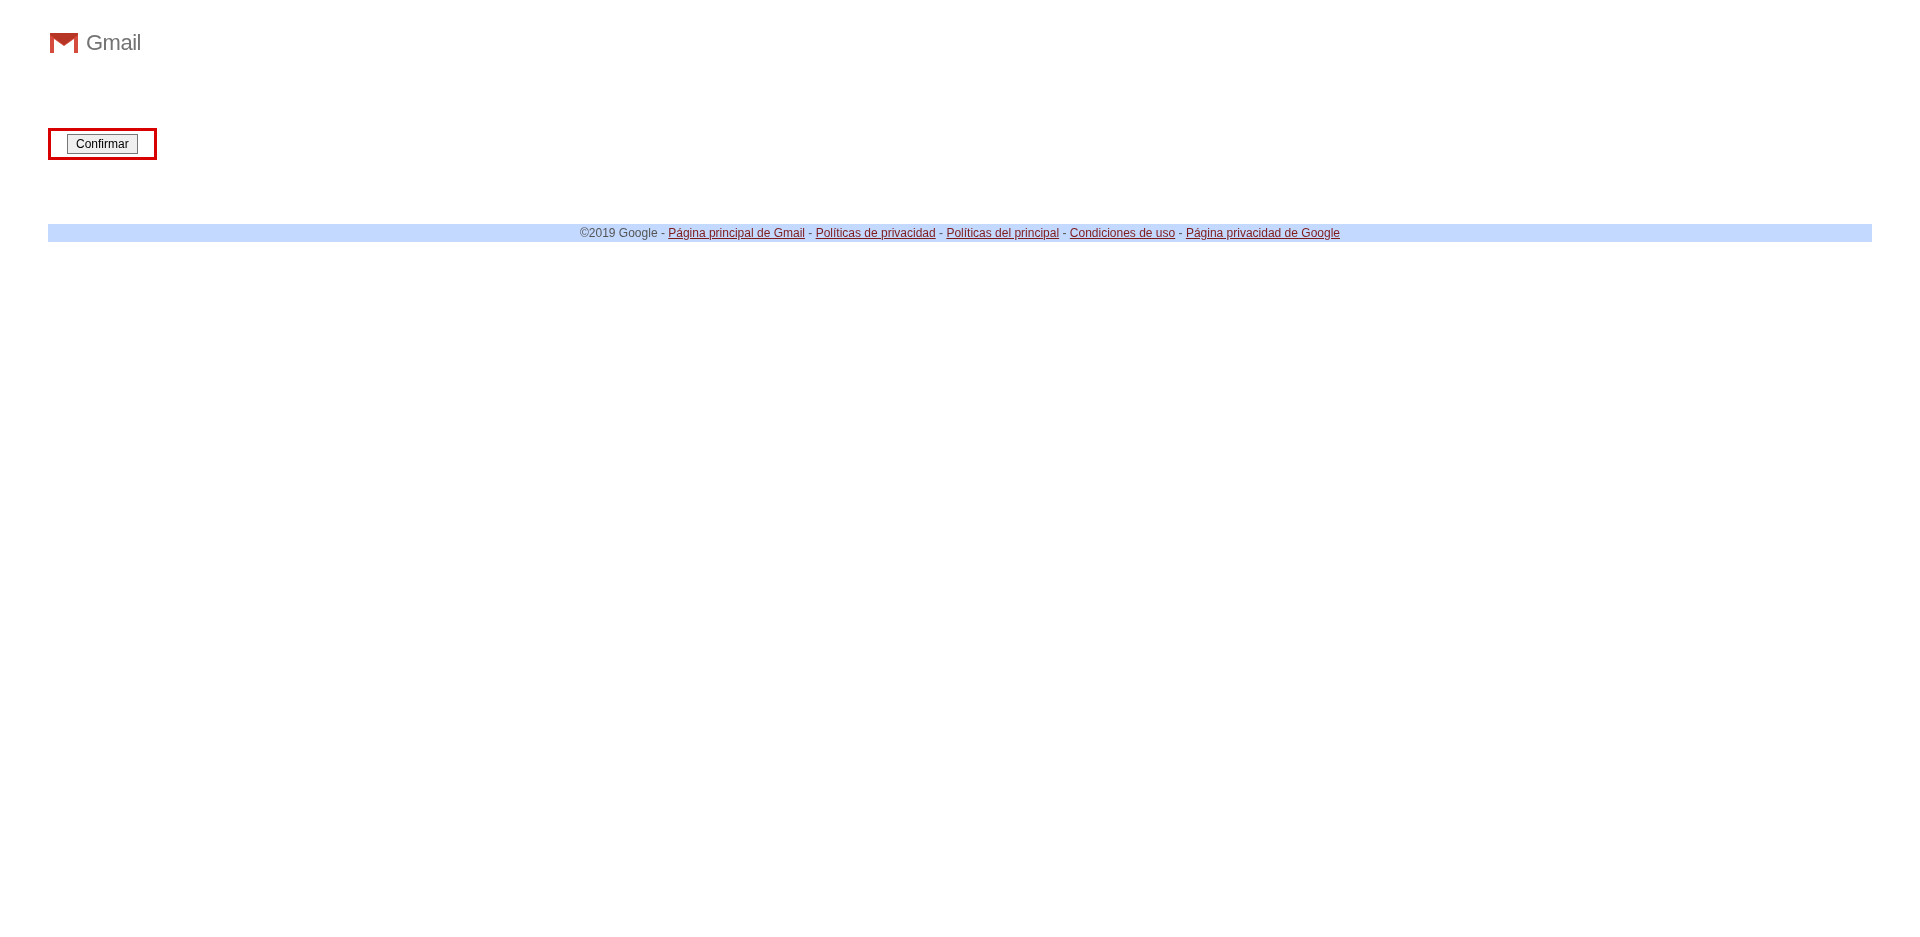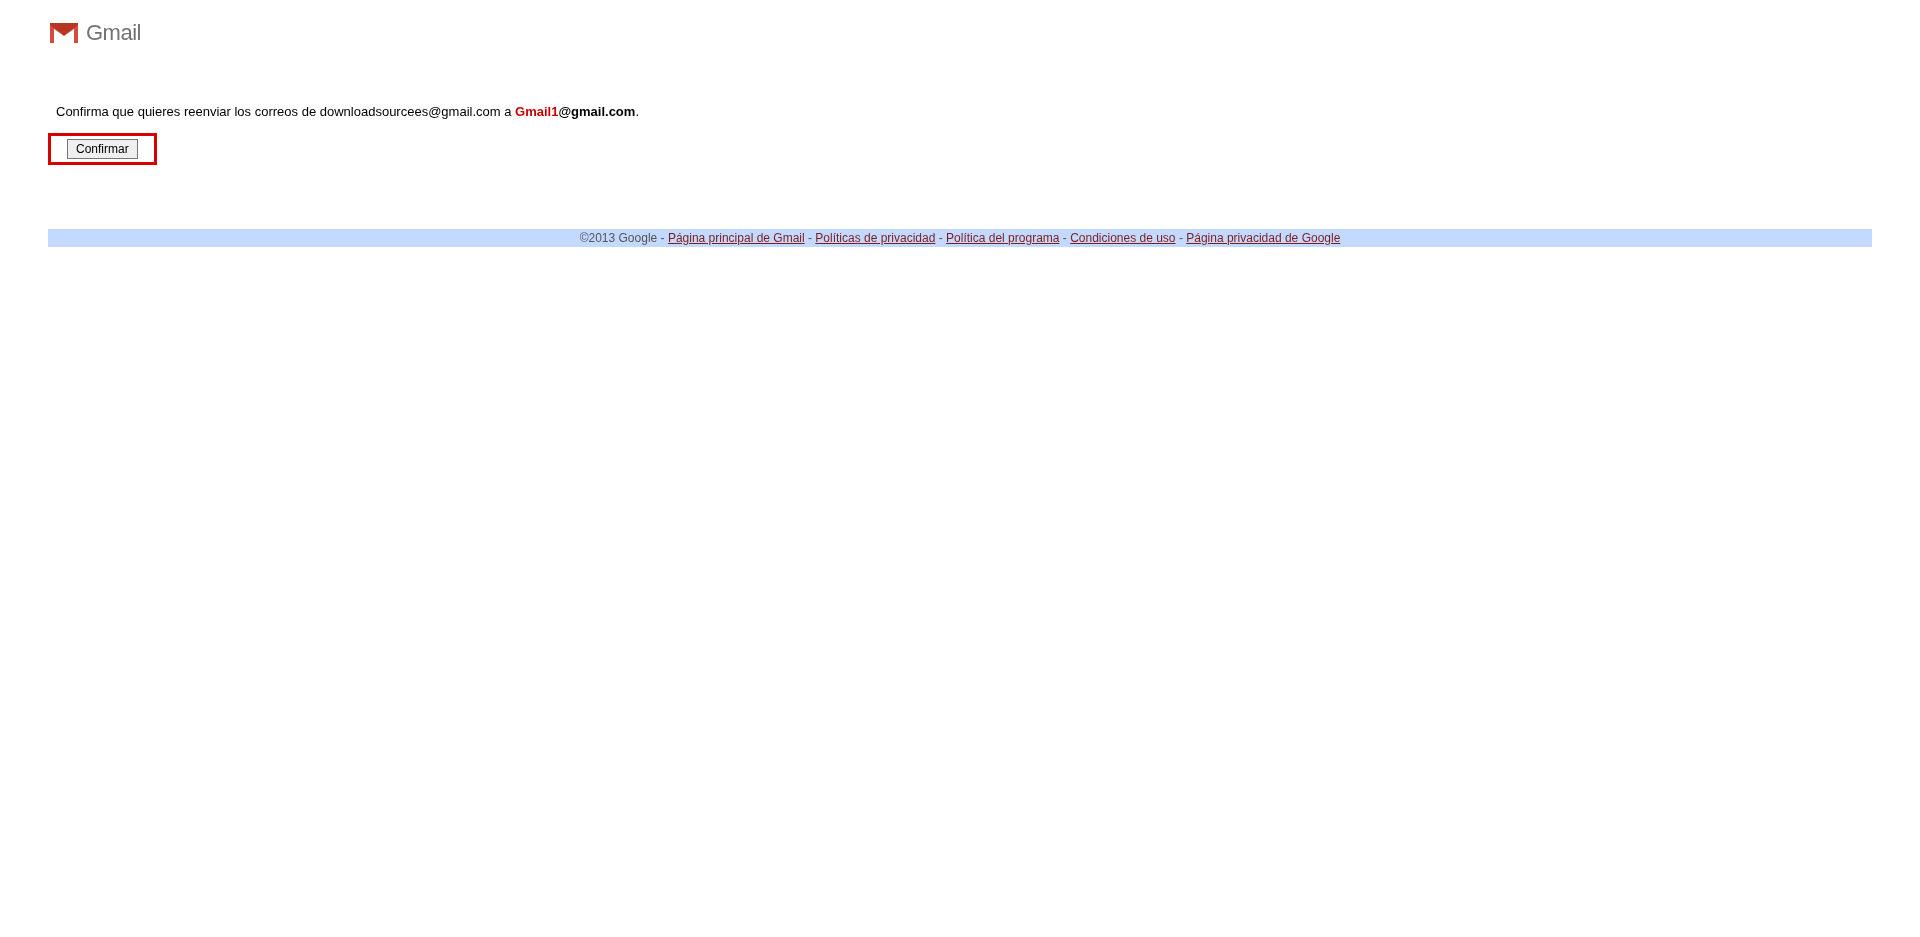--- a/index.html
+++ b/index.html
@@ -11,21 +11,21 @@
       font-family: Arial, sans-serif;
       font-size: 13px;
       background: #fff;
     }
     .container {
       margin: 0 48px;
     }
     .header-row {
       display: flex;
       align-items: center;
-      padding-top: 20px;
+      padding-top: 30px;
       gap: 12px;
     }
     .logo-area {
       display: flex;
       align-items: center;
       gap: 6px;
     }
     .gmail-icon {
       width: 32px;
       height: 24px;
@@ -107,24 +107,21 @@
           <path d="M30 2 L30 22 L26 22 L26 7 Z" fill="#d54b3d"></path>
           <path d="M2 2 L16 12 L30 2 L30 5 L16 15 L2 5 Z" fill="#d54b3d"></path>
           <path d="M2 2 L30 2 L30 4 L16 14 L2 4 Z" fill="#b63524"></path>
         </svg>
       </span>
       <span class="gmail-text">Gmail</span>
     </div>
   </div>
 
   <div class="content">
-    <p class="confirm-text">
-      <span>Confirma que quieres reenviar los correos de downloadsourcees@gmail.com a  </span><span class="red-part">Gmail1</span><span class="bold-part">@gmail.com</span><span>.</span>
-    </p>
     <div class="button-highlight">
       <button class="confirm-button">Confirmar</button>
     </div>
   </div>
 
   <div class="footer">
-    <span>©2013 Google</span><span class="sep"> - </span><a href="#">Página principal de Gmail</a><span class="sep"> - </span><a href="#">Políticas de privacidad</a><span class="sep"> - </span><a href="#">Política del programa</a><span class="sep"> - </span><a href="#">Condiciones de uso</a><span class="sep"> - </span><a href="#">Página privacidad de Google</a>
+    <span>©2019 Google</span><span class="sep"> - </span><a href="#">Página principal de Gmail</a><span class="sep"> - </span><a href="#">Políticas de privacidad</a><span class="sep"> - </span><a href="#">Políticas del principal</a><span class="sep"> - </span><a href="#">Condiciones de uso</a><span class="sep"> - </span><a href="#">Página privacidad de Google</a>
   </div>
 </div>
 
 </body></html>

